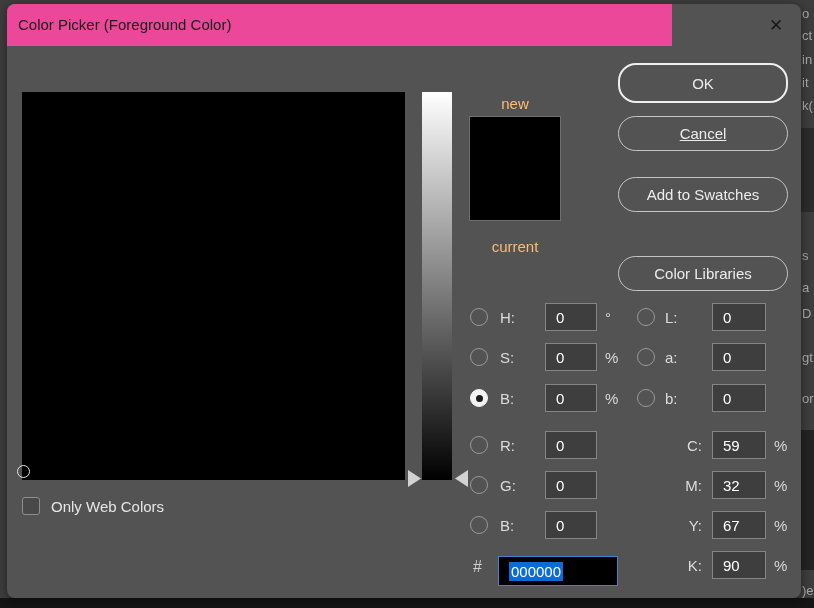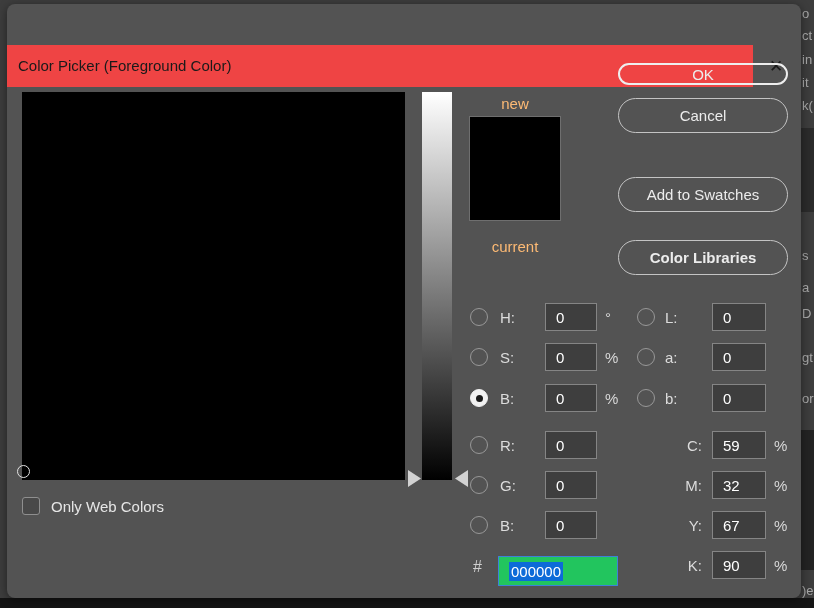--- a/index.html
+++ b/index.html
@@ -12,21 +12,21 @@
   .bg-panel { position:absolute; left:801px; width:13px; background:#2b2b2b; }
   .bg-panel.p1 { top:128px; height:84px; }
   .bg-panel.p2 { top:430px; height:140px; background:#232323; }
   .bg-frag { position:absolute; left:802px; color:#a8a8a8; font-size:13px; white-space:nowrap; }
   .bottom-strip { position:absolute; left:0; top:598px; width:814px; height:10px; background:#141414; }
 
   
   .dialog { position:absolute; left:7px; top:4px; width:794px; height:594px;
             border-radius:8px; overflow:hidden; background:#535353;
             box-shadow:0 2px 10px rgba(0,0,0,0.45); }
-  .titlebar { position:absolute; left:0; top:0; width:746px; height:42px; background:#ef4444;margin-top:41px; }
+  .titlebar { position:absolute; left:0; top:0; width:665px; height:42px; background:#ec4899; }
   .title { position:absolute; left:11px; top:0; line-height:42px; font-size:15px; color:#1a1a1a; }
   .close-btn { position:absolute; left:752px; top:6px; width:34px; height:30px;
                display:flex; align-items:center; justify-content:center;
                font-size:17px; color:#1a1a1a; cursor:pointer; }
 
   
   .color-field { position:absolute; left:15px; top:88px; width:383px; height:388px; background:#000; }
   .picker-circle { position:absolute; left:10px; top:461px; width:13px; height:13px;
                    border:1.5px solid #e2e2e2; border-radius:50%; }
   .grad-bar { position:absolute; left:415px; top:88px; width:30px; height:388px;
@@ -41,24 +41,24 @@
   .swatch-label.new { top:91px; }
   .swatch-label.cur { top:226px;margin-top:8px; }
   .swatch { position:absolute; left:463px; top:113px; width:90px; height:103px;
             outline:1px solid #6f6f6f; }
   .swatch-half { width:100%; height:50%; background:#000; }
 
   
   .btn { position:absolute; left:611px; width:170px; height:35px; border-radius:18px;
          border:1px solid #c4c4c4; background:transparent; color:#ececec; font-size:15px;
          display:flex; align-items:center; justify-content:center; cursor:pointer; }
-  .btn.ok { top:59px; height:22px; border:2px solid #eeeeee; }
-  .btn.cancel { top:94px; }
+  .btn.ok { top:59px; height:40px; border:2px solid #eeeeee; }
+  .btn.cancel { top:112px;text-decoration:underline; }
   .btn.addsw { top:173px; }
-  .btn.collib { top:236px;font-weight:bold; }
+  .btn.collib { top:252px; }
 
   
   .row { position:absolute; height:28px; display:flex; align-items:center; }
   .row.left-col { left:463px; }
   .row.right-col { left:630px; }
   .radio { width:18px; height:18px; border-radius:50%; border:1.5px solid #989898;
            flex:0 0 auto; position:relative; cursor:pointer; }
   .radio.selected { background:#f2f2f2; border-color:#f2f2f2; }
   .radio.selected::after { content:""; position:absolute; left:5px; top:5px; width:7px; height:7px;
                            border-radius:50%; background:#1a1a1a; }
@@ -71,21 +71,21 @@
   .row.right-col .field { width:54px; margin-left:10px; }
   .row.right-col .field.lab { margin-left:0; }
   .unit { margin-left:8px; color:#d8d8d8; font-size:15px; width:20px; }
 
   .r1 { top:299px; } .r2 { top:339px; } .r3 { top:380px; }
   .r4 { top:427px; } .r5 { top:467px; } .r6 { top:507px; } .r7 { top:547px; }
 
   
   .hex-hash { position:absolute; left:466px; top:554px; color:#cfcfcf; font-size:16px; }
   .hex-input { position:absolute; left:491px; top:552px; width:120px; height:30px;
-               background:#22c55e; border:1px solid #3f80d8; display:flex; align-items:center;
+               background:#000000; border:1px solid #3f80d8; display:flex; align-items:center;
                padding-left:10px; font-size:15px; color:#ffffff; }
   .hex-sel { background:#0d6bd8; padding:1px 2px; }
 
   
   .chk-row { position:absolute; left:15px; top:493px; display:flex; align-items:center; }
   .checkbox { width:18px; height:18px; border:1.5px solid #8f8f8f; border-radius:3px;
               background:#494949; cursor:pointer; }
   .chk-label { margin-left:11px; color:#e6e6e6; font-size:15px; }
 </style>
 </head>

